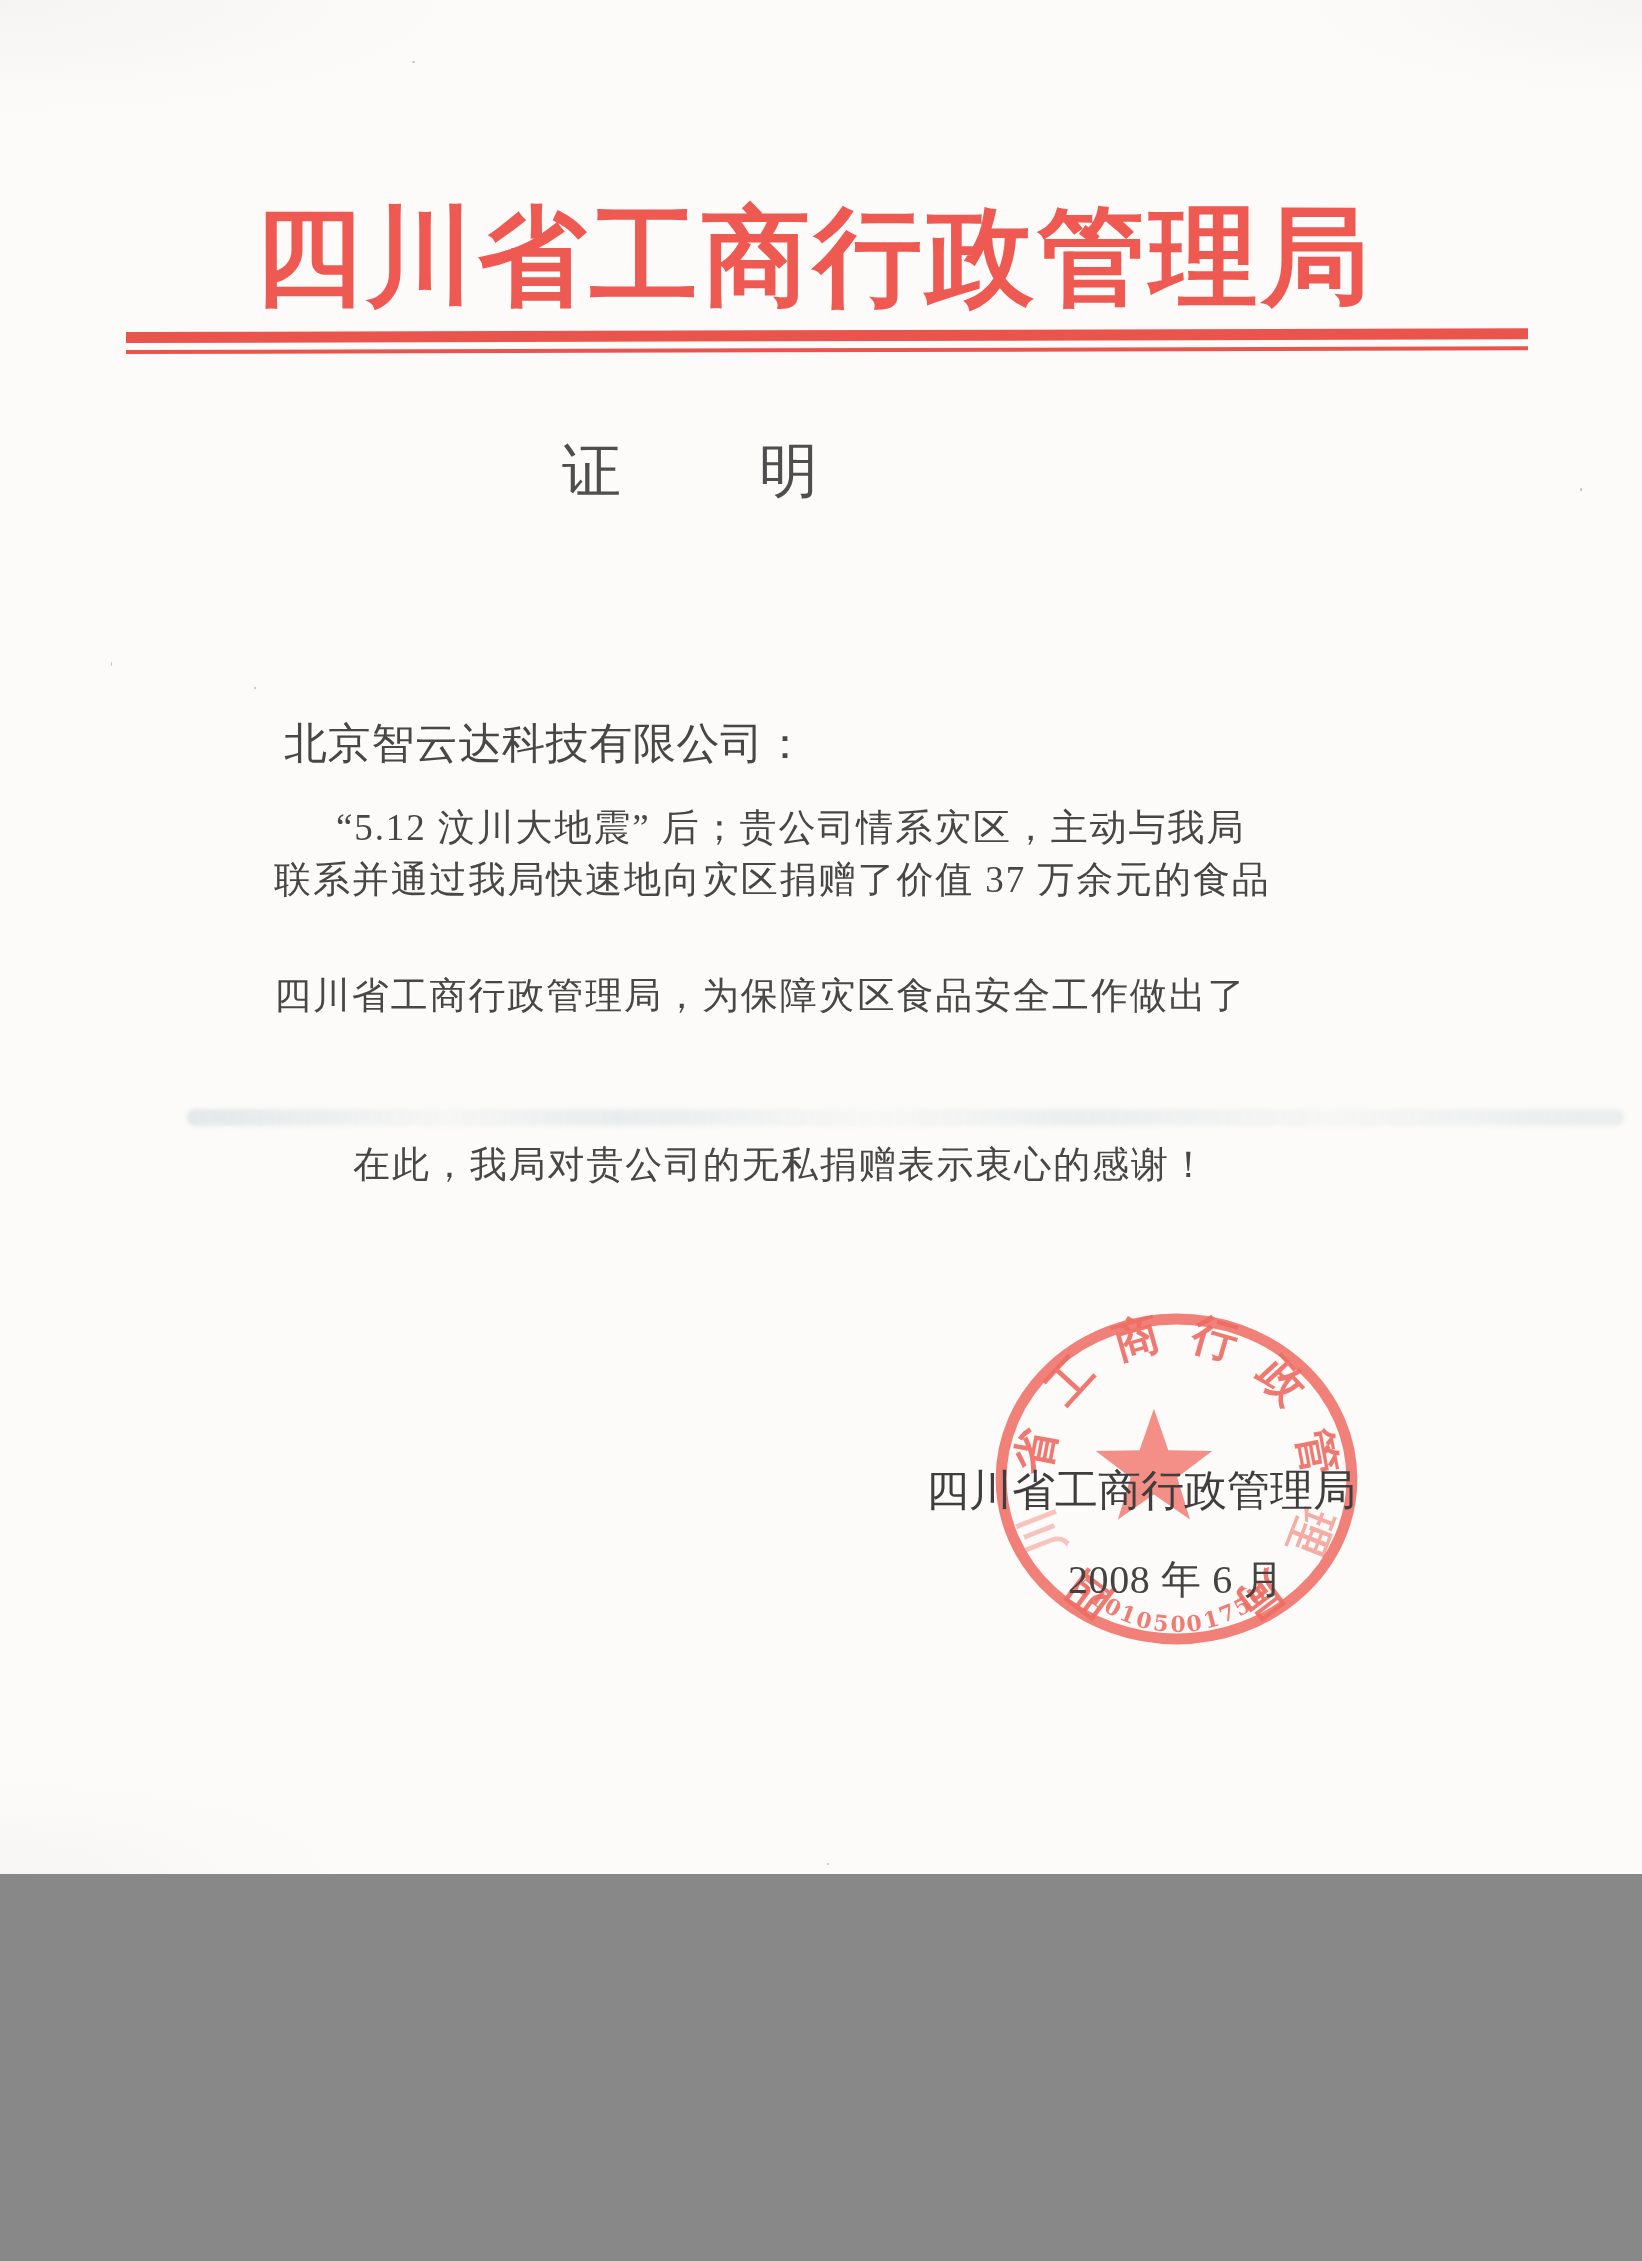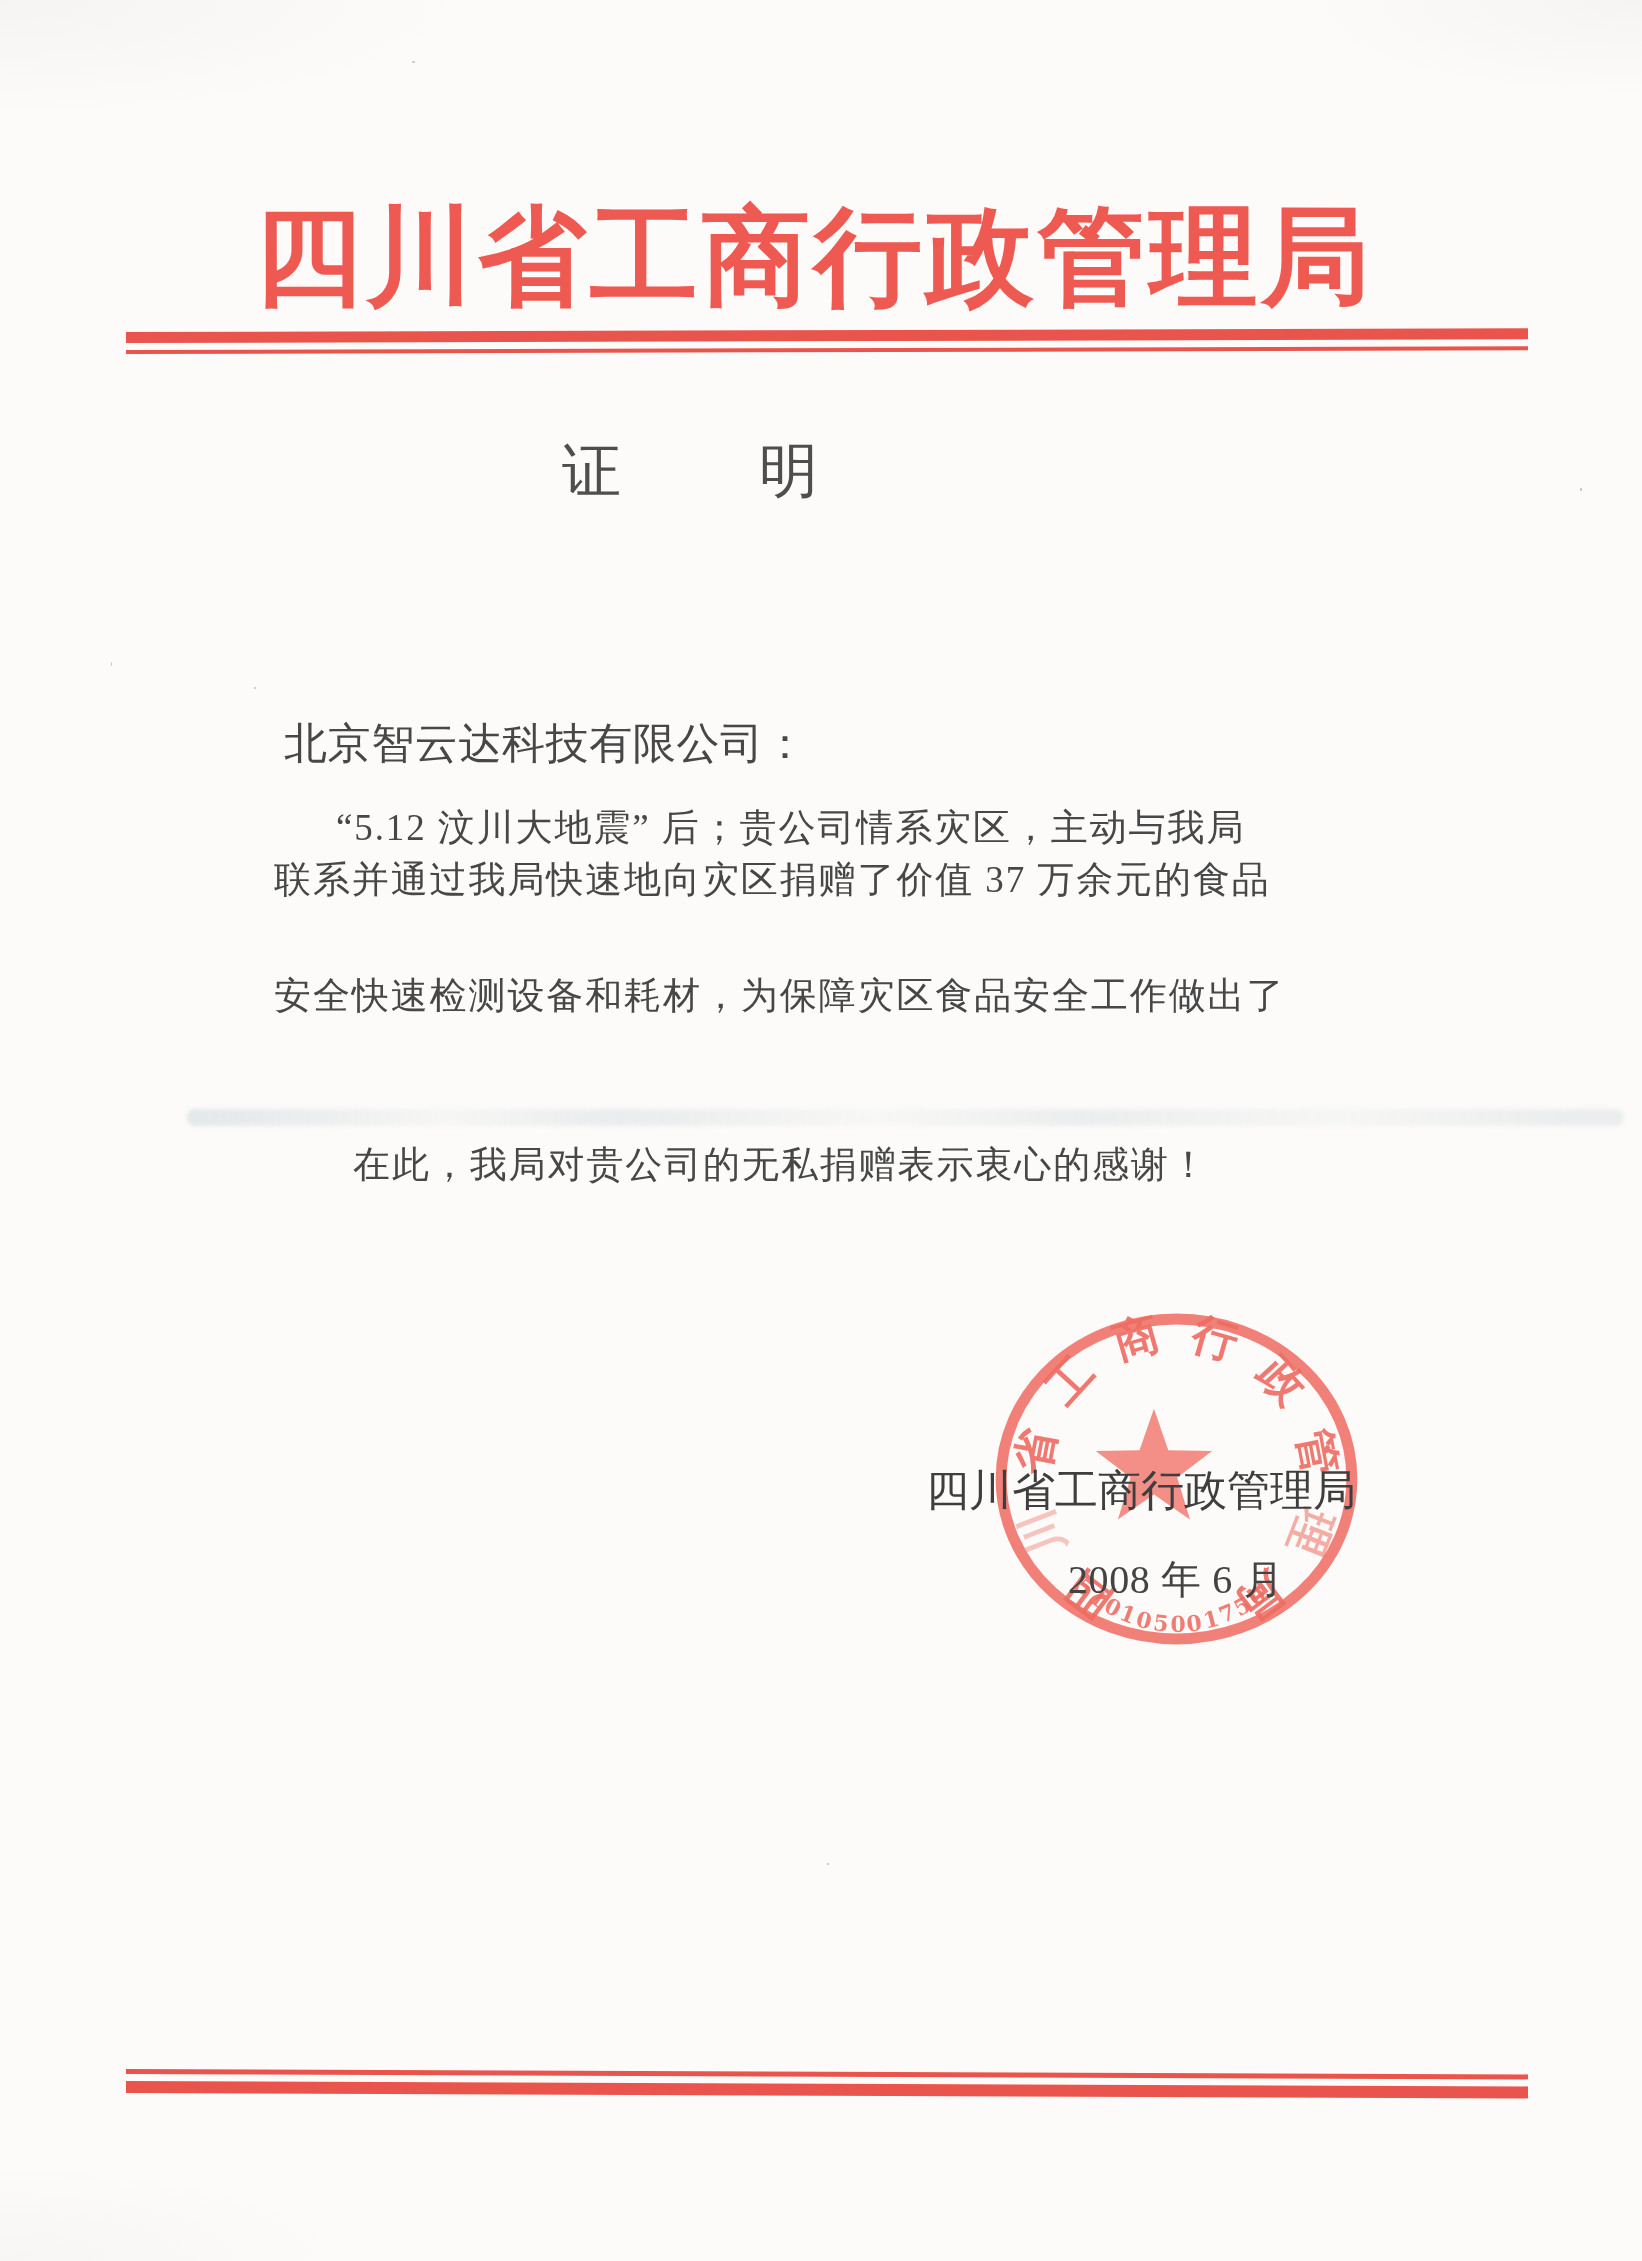--- a/index.html
+++ b/index.html
@@ -1,18 +1,18 @@
 <!DOCTYPE html>
 <html style="--letterhead-red: #ee5a52; --rule-red: #e9544c; --seal-red: #ee6c62;font-size:10.3px"><head>
 <meta charset="utf-8">
 <style>
   html,body{margin:0;padding:0;background:#888;}
   .page{
     position:relative;
-    width:1643px;height:2261px;
+    width:1643px;height:1874px;
     margin:0 auto;
     background:
       radial-gradient(773px 193px at 0% 0%, rgba(120,120,115,0.05), rgba(0,0,0,0) 60%),
       radial-gradient(580px 161px at 100% 0%, rgba(120,120,115,0.05), rgba(0,0,0,0) 60%),
       radial-gradient(580px 161px at 0% 100%, rgba(120,120,115,0.04), rgba(0,0,0,0) 60%),
       #fcfbf9;
     overflow:hidden;
     font-family:"Liberation Serif","DejaVu Serif",serif;
   }
   .letterhead-title{
@@ -96,21 +96,21 @@
 
   <div class="rule rule-top-thick"></div>
   <div class="rule rule-top-thin"></div>
 
   <div class="doc-title-char doc-title-left">证</div>
   <div class="doc-title-char doc-title-right">明</div>
 
   <div class="body-line salutation">北京智云达科技有限公司：</div>
   <div class="body-line p1l1">“5.12 汶川大地震” 后；贵公司情系灾区，主动与我局</div>
   <div class="body-line p1l2">联系并通过我局快速地向灾区捐赠了价值 37 万余元的食品</div>
-  <div class="body-line p1l3">安全快速检测设备和耗材，为保障灾区食品安全工作做出了</div>
+  <div class="body-line p1l3">四川省工商行政管理局，为保障灾区食品安全工作做出了</div>
   <div class="body-line p2">在此，我局对贵公司的无私捐赠表示衷心的感谢！</div>
 
   <div class="crease"></div>
 
   <div class="seal">
     <svg width="365" height="334" viewBox="0 0 566 518">
       <ellipse cx="283" cy="259" rx="272" ry="248" fill="none" stroke="rgba(240,118,108,0.92)" stroke-width="17"></ellipse>
       <polygon points="248,150 270.3,214.3 338.3,215.6 284.1,256.7 303.9,321.9 248,283 192.1,321.9 211.9,256.7 157.7,215.6 225.7,214.3" fill="rgba(241,128,118,0.88)"></polygon>
     </svg>
 

